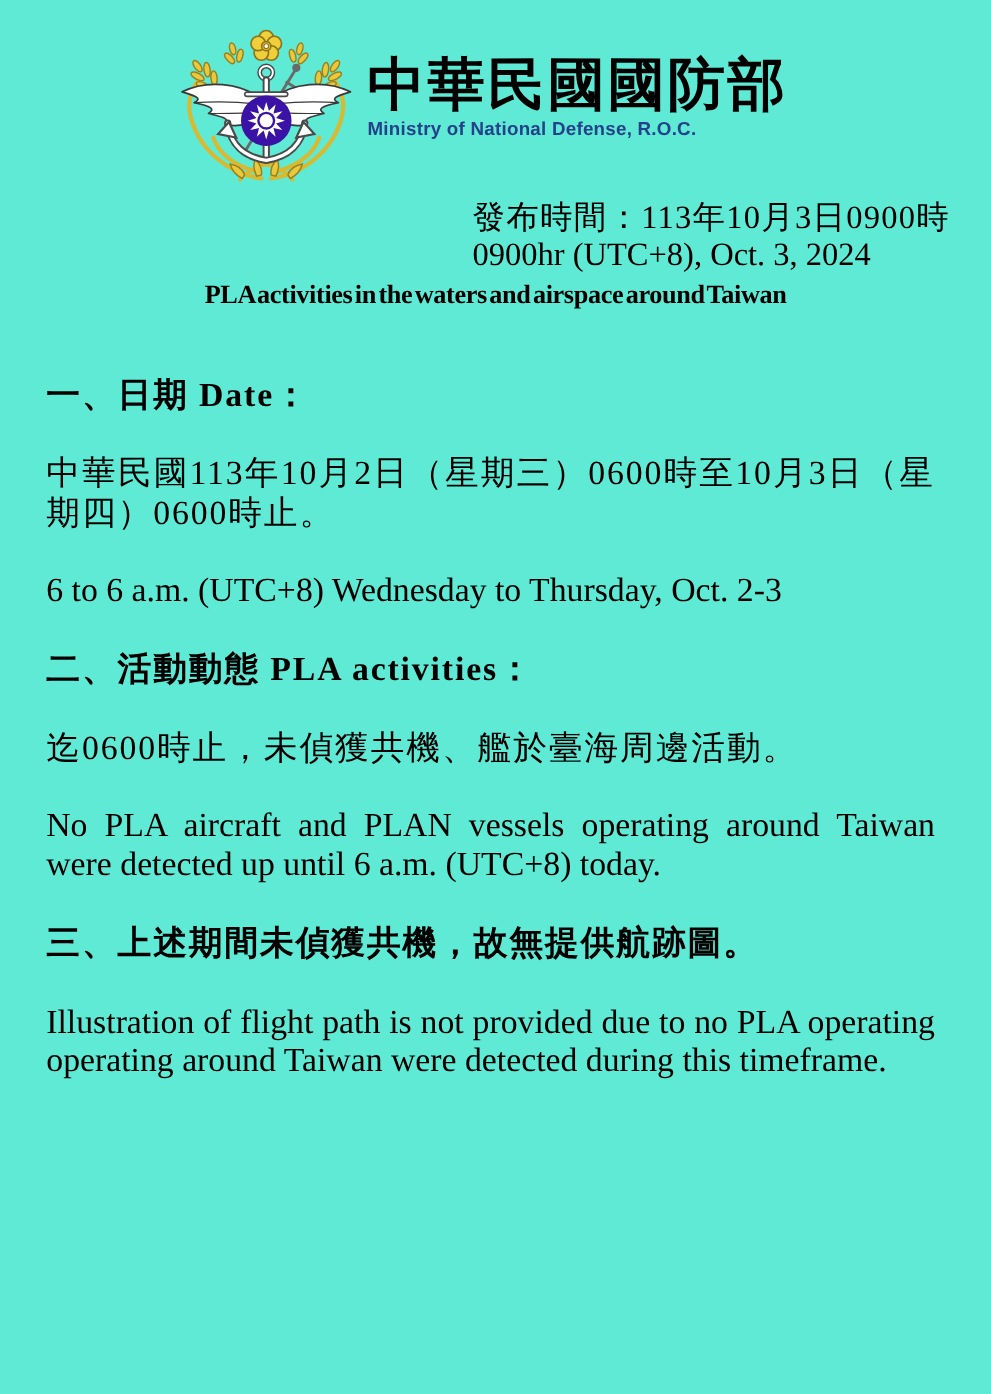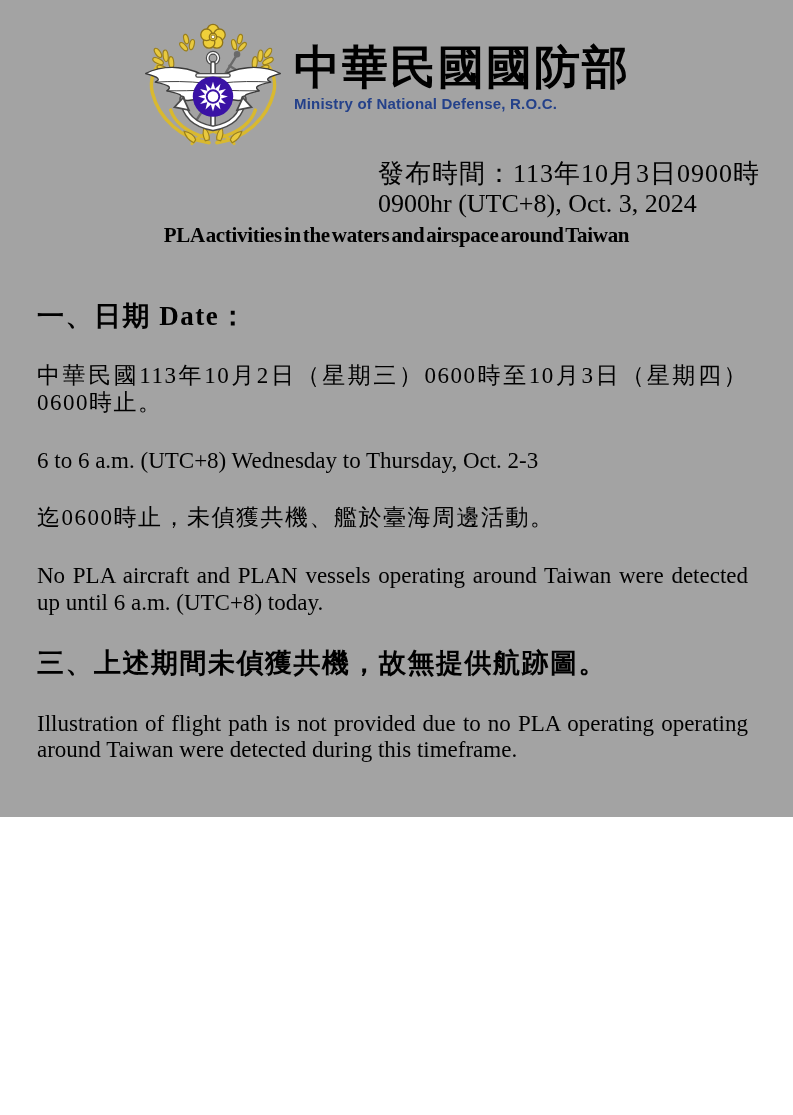--- a/index.html
+++ b/index.html
@@ -1,20 +1,20 @@
 <!DOCTYPE html>
 <html><head>
 <meta charset="utf-8">
 <style>
   html, body { margin: 0; padding: 0; background: #ffffff; }
   .page {
     position: relative;
     width: 793px;
-    height: 817px;
-    background: #a3a3a3;
+    height: 1115px;
+    background: #5eead4;
     overflow: hidden;
     font-family: "Liberation Serif", "DejaVu Serif", serif;
     color: #000000;
   }
   
   .header-row {
     display: flex;
     align-items: flex-start;
     margin: 22px 0 0 136px;
   }
@@ -65,21 +65,21 @@
   .section-heading {
     margin-top: 31px;
     font-size: 27px;
     font-weight: bold;
     letter-spacing: 1.5px;
     line-height: 1.2;
   }
   .body .section-heading:first-child { margin-top: 52px; }
   .para {
     margin-top: 31px;
-    font-size: 23px;
+    font-size: 27px;
     line-height: 1.16;
     text-align: justify;
   }
   .para-zh { letter-spacing: 1.5px; }
 </style>
 </head>
 <body>
 
 <div class="page">
 
@@ -188,20 +188,21 @@
   </div>
 
   <div class="title-en">PLA activities in the waters and airspace around Taiwan</div>
 
   <div class="body">
 
     <div class="section-heading">一、日期 Date：</div>
     <div class="para para-zh">中華民國113年10月2日（星期三）0600時至10月3日（星期四）0600時止。</div>
     <div class="para">6 to 6 a.m. (UTC+8) Wednesday to Thursday, Oct. 2-3</div>
 
+    <div class="section-heading">二、活動動態 PLA activities：</div>
     <div class="para para-zh">迄0600時止，未偵獲共機、艦於臺海周邊活動。</div>
     <div class="para">No PLA aircraft and PLAN vessels operating around Taiwan were detected up until 6 a.m. (UTC+8) today.</div>
 
     <div class="section-heading">三、上述期間未偵獲共機，故無提供航跡圖。</div>
     <div class="para">Illustration of flight path is not provided due to no PLA operating operating around Taiwan were detected during this timeframe.</div>
 
   </div>
 
 </div>
 

